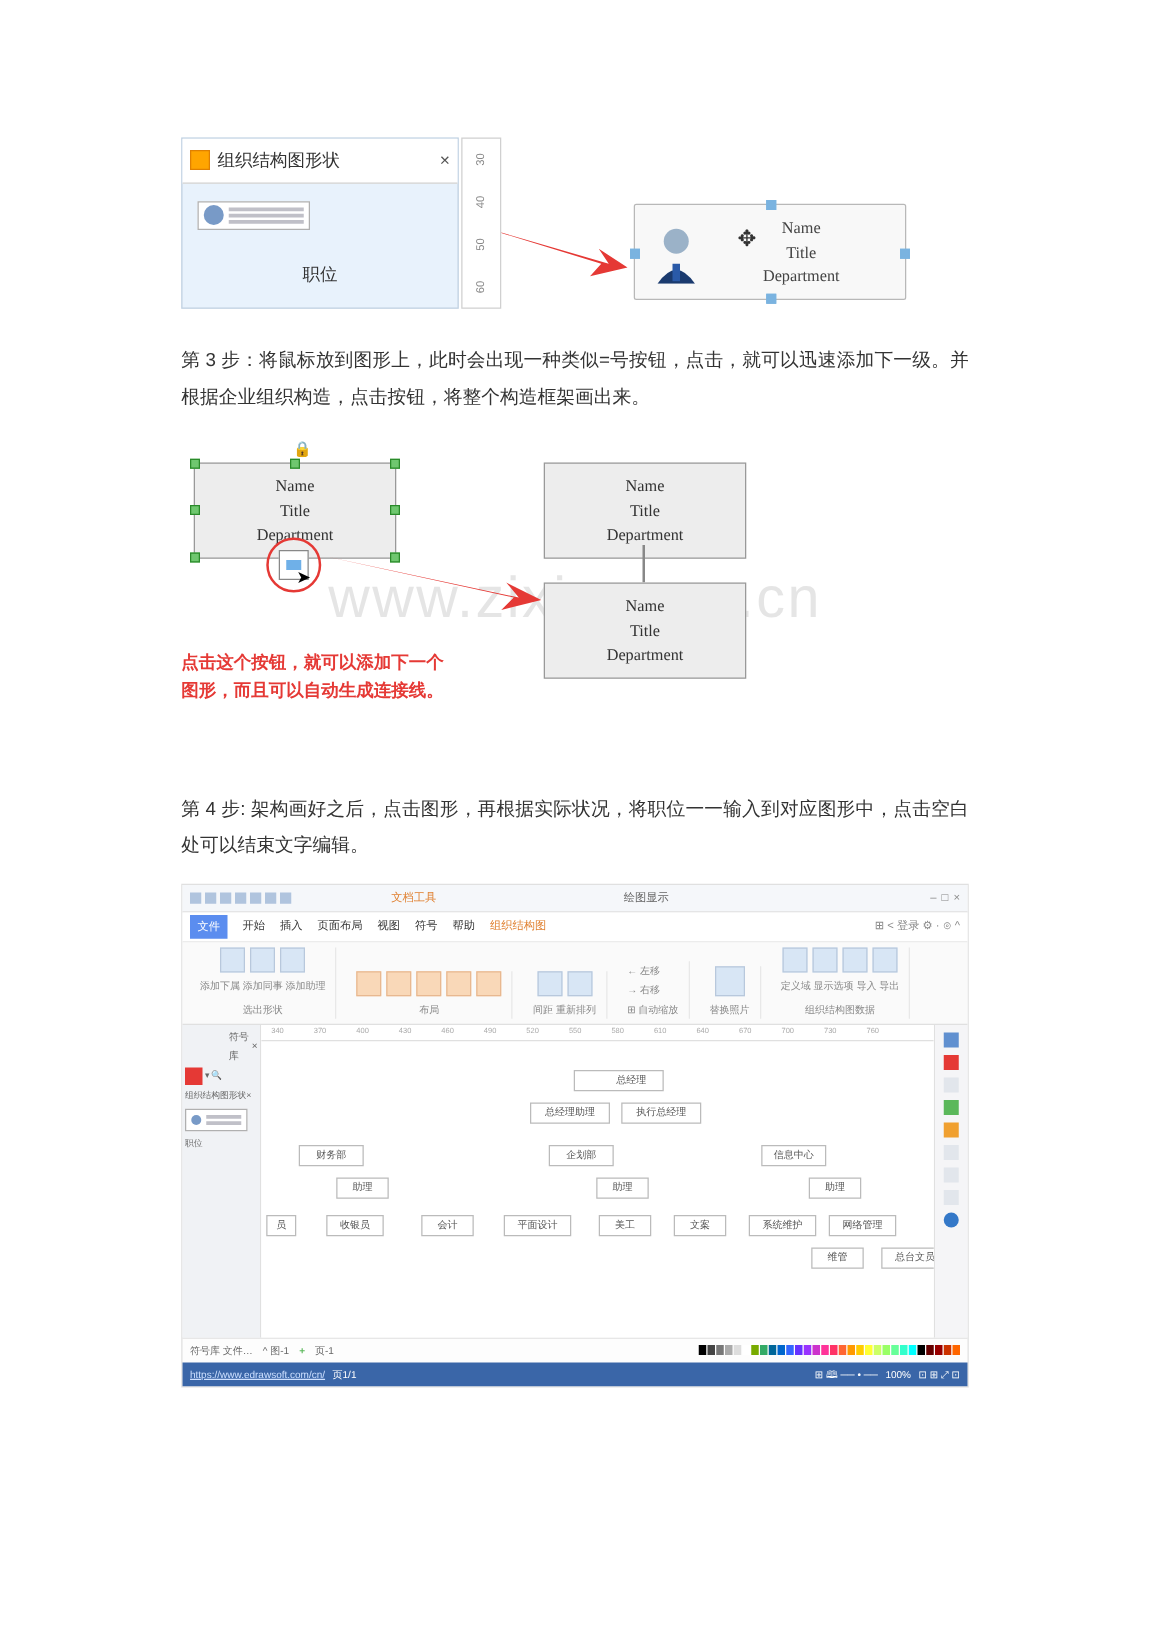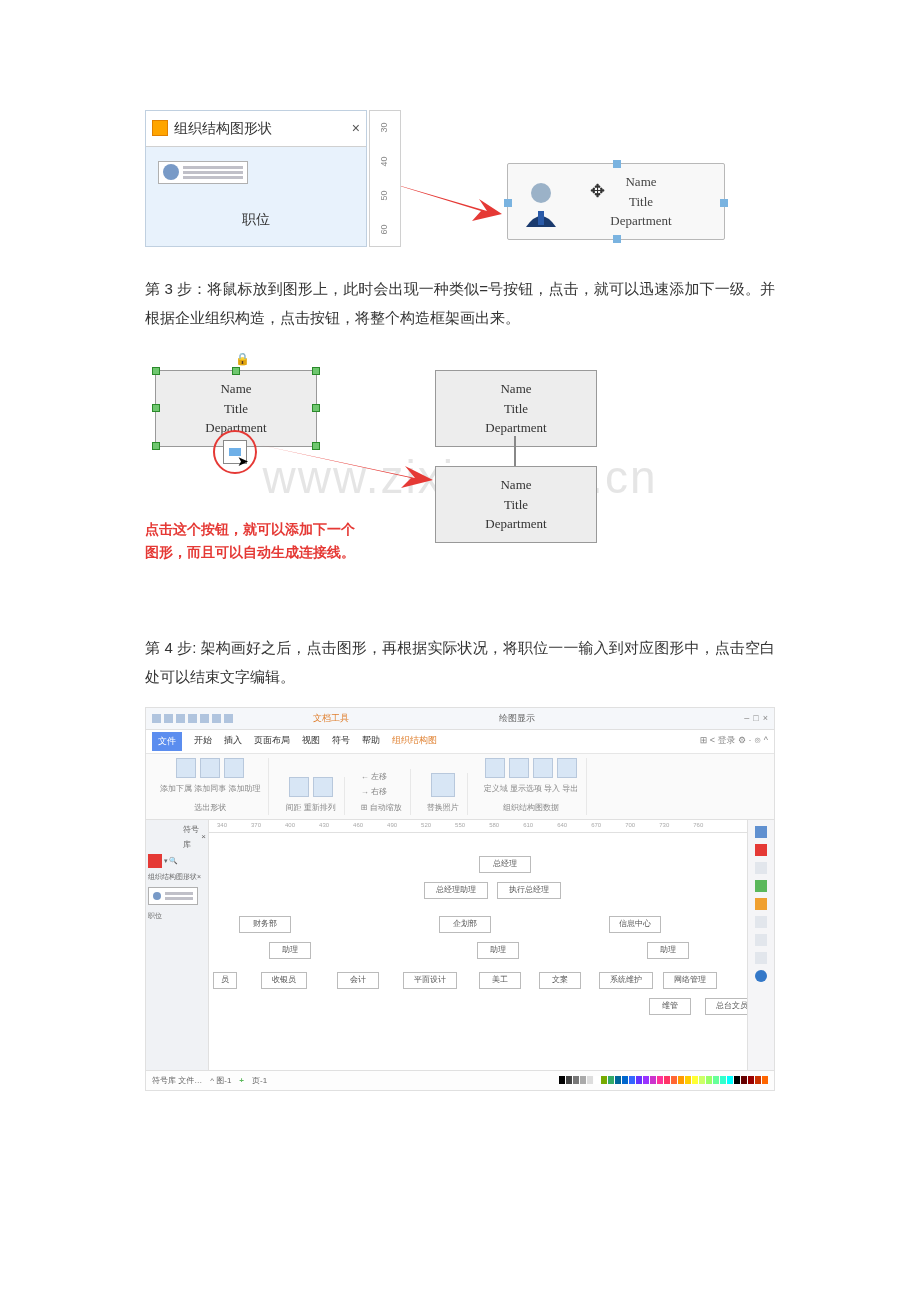--- a/index.html
+++ b/index.html
@@ -228,20 +228,30 @@
           <div class="ricns">
             <div class="ricon"></div>
             <div class="ricon"></div>
             <div class="ricon"></div>
           </div>
         <div><span>添加下属</span> <span>添加同事</span> <span>添加助理</span></div>
         <div>选出形状</div>
         </div>
       <div class="rgrp">
           <div class="ricns">
+            <div class="ricon org"></div>
+            <div class="ricon org"></div>
+            <div class="ricon org"></div>
+            <div class="ricon org"></div>
+            <div class="ricon org"></div>
+          </div>
+          <div>布局</div>
+        </div>
+      <div class="rgrp">
+          <div class="ricns">
             <div class="ricon"></div>
             <div class="ricon"></div>
           </div>
           <div><span>间距</span> <span>重新排列</span></div>
         </div>
       <div class="rgrp">
           <div style="font-size:8px;">
             <div>← <span>左移</span></div>
             <div>→ <span>右移</span></div>
             <div>⊞ <span>自动缩放</span></div>
@@ -294,21 +304,21 @@
             <span>550</span>
             <span>580</span>
             <span>610</span>
             <span>640</span>
             <span>670</span>
             <span>700</span>
             <span>730</span>
             <span>760</span>
         </div>
 
-        <div class="orgbox" style="top:36px;left:270px;width:50px;">总经理</div>
+        <div class="orgbox" style="top:36px;left:250px;width:50px;padding-left:20px;">总经理</div>
         <div class="orgbox" style="top:62px;left:215px;width:62px;">总经理助理</div>
         <div class="orgbox" style="top:62px;left:288px;width:62px;">执行总经理</div>
         <div class="orgbox" style="top:96px;left:30px;width:50px;">财务部</div>
         <div class="orgbox" style="top:96px;left:230px;width:50px;">企划部</div>
         <div class="orgbox" style="top:96px;left:400px;width:50px;">信息中心</div>
 
         <div class="orgbox" style="top:122px;left:60px;width:40px;">助理</div>
         <div class="orgbox" style="top:122px;left:268px;width:40px;">助理</div>
         <div class="orgbox" style="top:122px;left:438px;width:40px;">助理</div>
 
@@ -368,15 +378,24 @@
           <span style="background: rgb(102, 255, 153);"></span>
           <span style="background: rgb(51, 255, 204);"></span>
           <span style="background: rgb(0, 255, 255);"></span>
           <span style="background: rgb(0, 0, 0);"></span>
           <span style="background: rgb(102, 0, 0);"></span>
           <span style="background: rgb(153, 0, 0);"></span>
           <span style="background: rgb(204, 51, 0);"></span>
           <span style="background: rgb(255, 102, 0);"></span>
         </div>
     </div>
+    <div class="f3-status">
+      <span class="url">https://www.edrawsoft.com/cn/</span>
+      <span>页1/1</span>
+      <div class="zoom">
+        <span>⊞ 🕮 ── • ──</span>
+          <span>100%</span>
+          <span>⊡ ⊞ ⤢ ⊡</span>
+      </div>
+    </div>
   </div>
 
 </div>
 
 </body></html>

